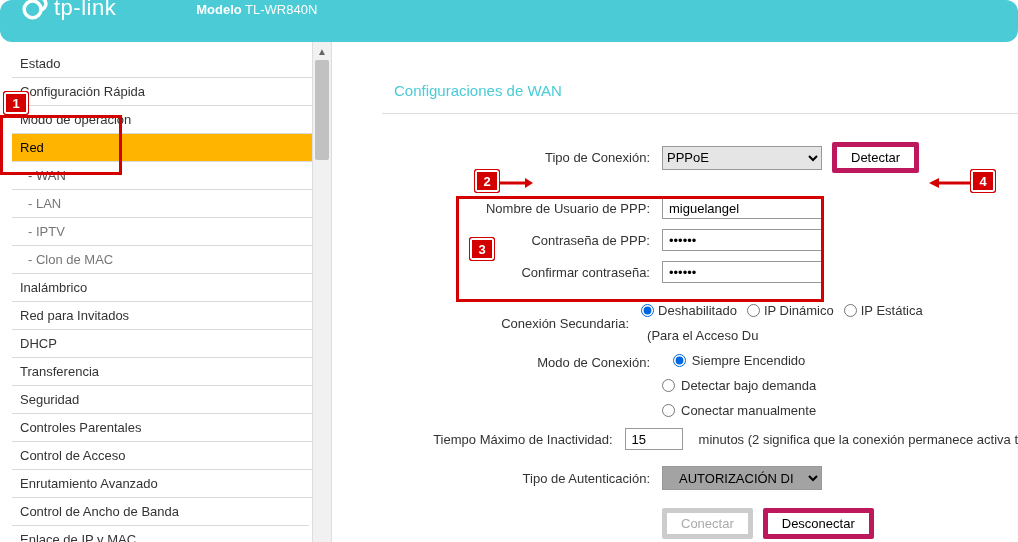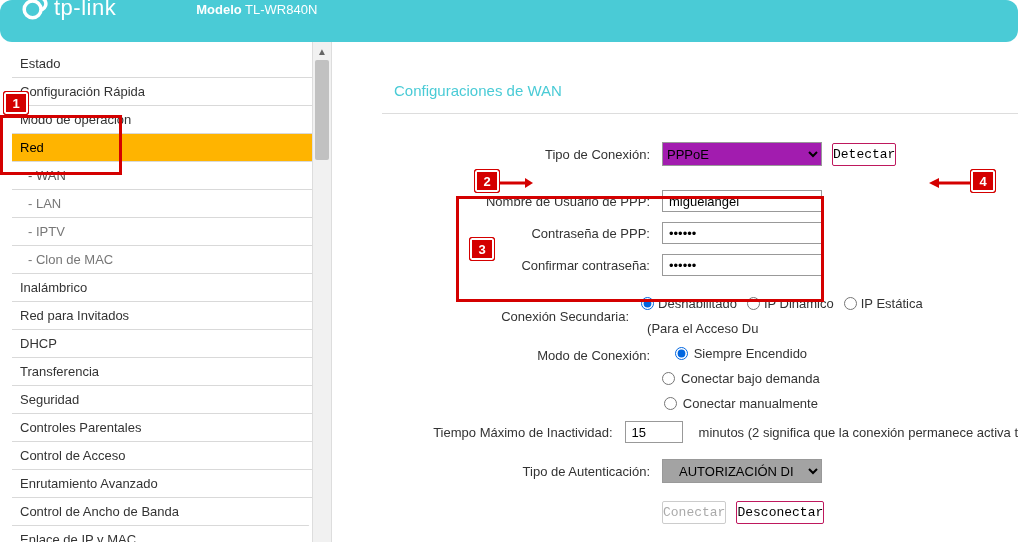--- a/index.html
+++ b/index.html
@@ -103,27 +103,26 @@
     color:#333;
     font-size:13px;
   }
   .form-row .control {
     display:flex;
     align-items:center;
     gap:10px;
   }
   select.conn-type {
     width:160px; height:24px;
-    border:1px solid #999; background:#a21caf; font-size:13px;
+    border:1px solid #999; background:#e5e5e5; font-size:13px;
   }
   .btn {
-    border:1px solid #be185d; background:#fff;
-    padding:3px 0; font-size:13px; cursor:pointer;
+    border:5px solid #be185d; background:#fff;
+    padding:3px 14px; font-size:13px; cursor:pointer;
     border-radius:2px;
-    font-family:Liberation Mono, monospace;
   }
   .btn.disabled { color:#aaa; border-color:#ccc; cursor:default; }
   input.text {
     width:160px; height:22px;
     border:1px solid #999; padding:0 6px; font-size:13px;
   }
   input.small { width:58px; }
   .radio-group { display:flex; align-items:center; gap:6px; flex-wrap:wrap; }
   .radio-group label { display:flex; align-items:center; gap:4px; color:#333; font-size:13px; white-space:nowrap;}
   .hint { color:#333; font-size:13px; margin-left:6px; white-space:nowrap;}
@@ -263,21 +262,21 @@
 
     <div class="form-row" style="align-items:flex-start;">
       <div class="label" style="padding-top:2px;">Modo de Conexión:</div>
       <div class="control conn-mode-col">
         <label class="radio-group">
             <input type="radio" name="mode" checked="" style="">
             <span>Siempre Encendido</span>
           </label>
         <label class="radio-group">
             <input type="radio" name="mode" style="">
-            <span>Conectar bajo demanda</span>
+            <span>Detectar bajo demanda</span>
           </label>
         <label class="radio-group">
             <input type="radio" name="mode" style="">
             <span>Conectar manualmente</span>
           </label>
       </div>
     </div>
 
     <div class="form-row">
       <div class="label">Tiempo Máximo de Inactividad:</div>

